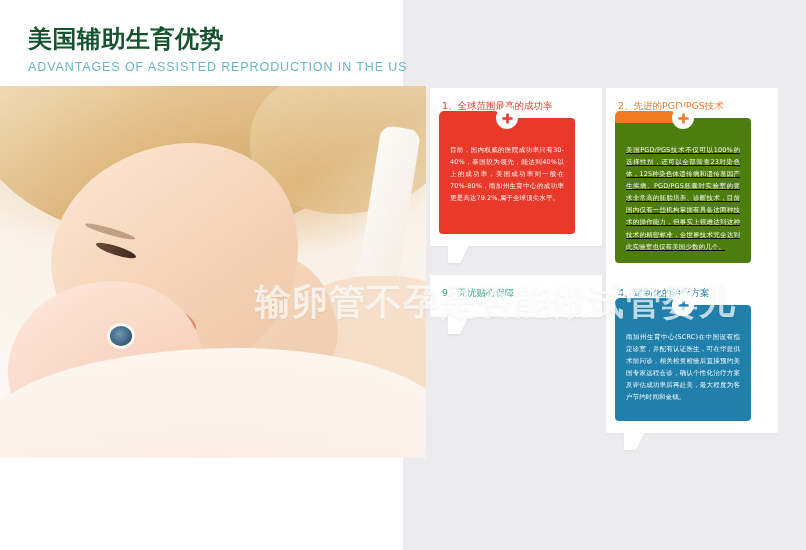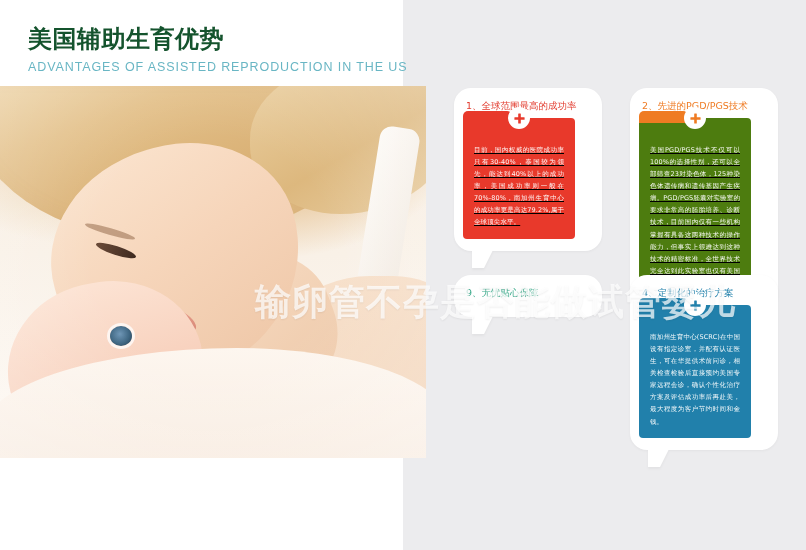--- a/index.html
+++ b/index.html
@@ -238,24 +238,23 @@
     width: 172px;
   }
   .card-wrap.c1 { left: 0px;   top: 0px;   }
   .card-wrap.c2 { left: 176px; top: 0px;   }
   .card-wrap.c3 { left: 0px;   top: 187px; }
   .card-wrap.c4 { left: 176px; top: 187px; }
 
   .card {
     position: relative;
     background: #ffffff;
-    border-radius: 17px;
+    border-radius: 1px;
     padding: 10px 27px 12px 9px;
     box-shadow: 0 1px 3px rgba(0,0,0,.045);
-    margin-left: 24px;
   }
   
   .card-tail {
     position: absolute;
     left: 18px;
     bottom: -17px;
     width: 0; height: 0;
     border-left: 12px solid #ffffff;
     border-right: 9px solid transparent;
     border-top: 18px solid #ffffff;
@@ -342,21 +341,21 @@
     <div class="fist1"></div>
     <div class="fist2"></div>
     <div class="blanket"></div>
     <div class="soft"></div>
   </div>
 
   <div id="cards">
       <div class="card-wrap c1">
         <div class="card">
           <div class="card-title" style="color: rgb(226, 59, 46);">1、全球范围最高的成功率</div>
-          <div class="panel" style="background: rgb(232, 57, 43); text-decoration: underline;">
+          <div class="panel" style="background: rgb(232, 57, 43);">
             <div class="panel-tab" style="background: rgb(232, 57, 43);"></div>
             <div class="panel-plus">
               <svg width="13" height="13" viewBox="0 0 13 13" aria-hidden="true">
                 <rect x="5.2" y="1.4" width="2.6" height="10.2" rx="0.5" fill="#e8392b"></rect>
                 <rect x="1.4" y="5.2" width="10.2" height="2.6" rx="0.5" fill="#e8392b"></rect>
               </svg>
             </div>
             <div class="panel-text">目前，国内权威的医院成功率只有30-40%，泰国较为领先，能达到40%以上的成功率，美国成功率则一般在70%-80%，南加州生育中心的成功率更是高达79.2%,属于全球顶尖水平。</div>
           </div>
           <div class="card-tail"></div>

